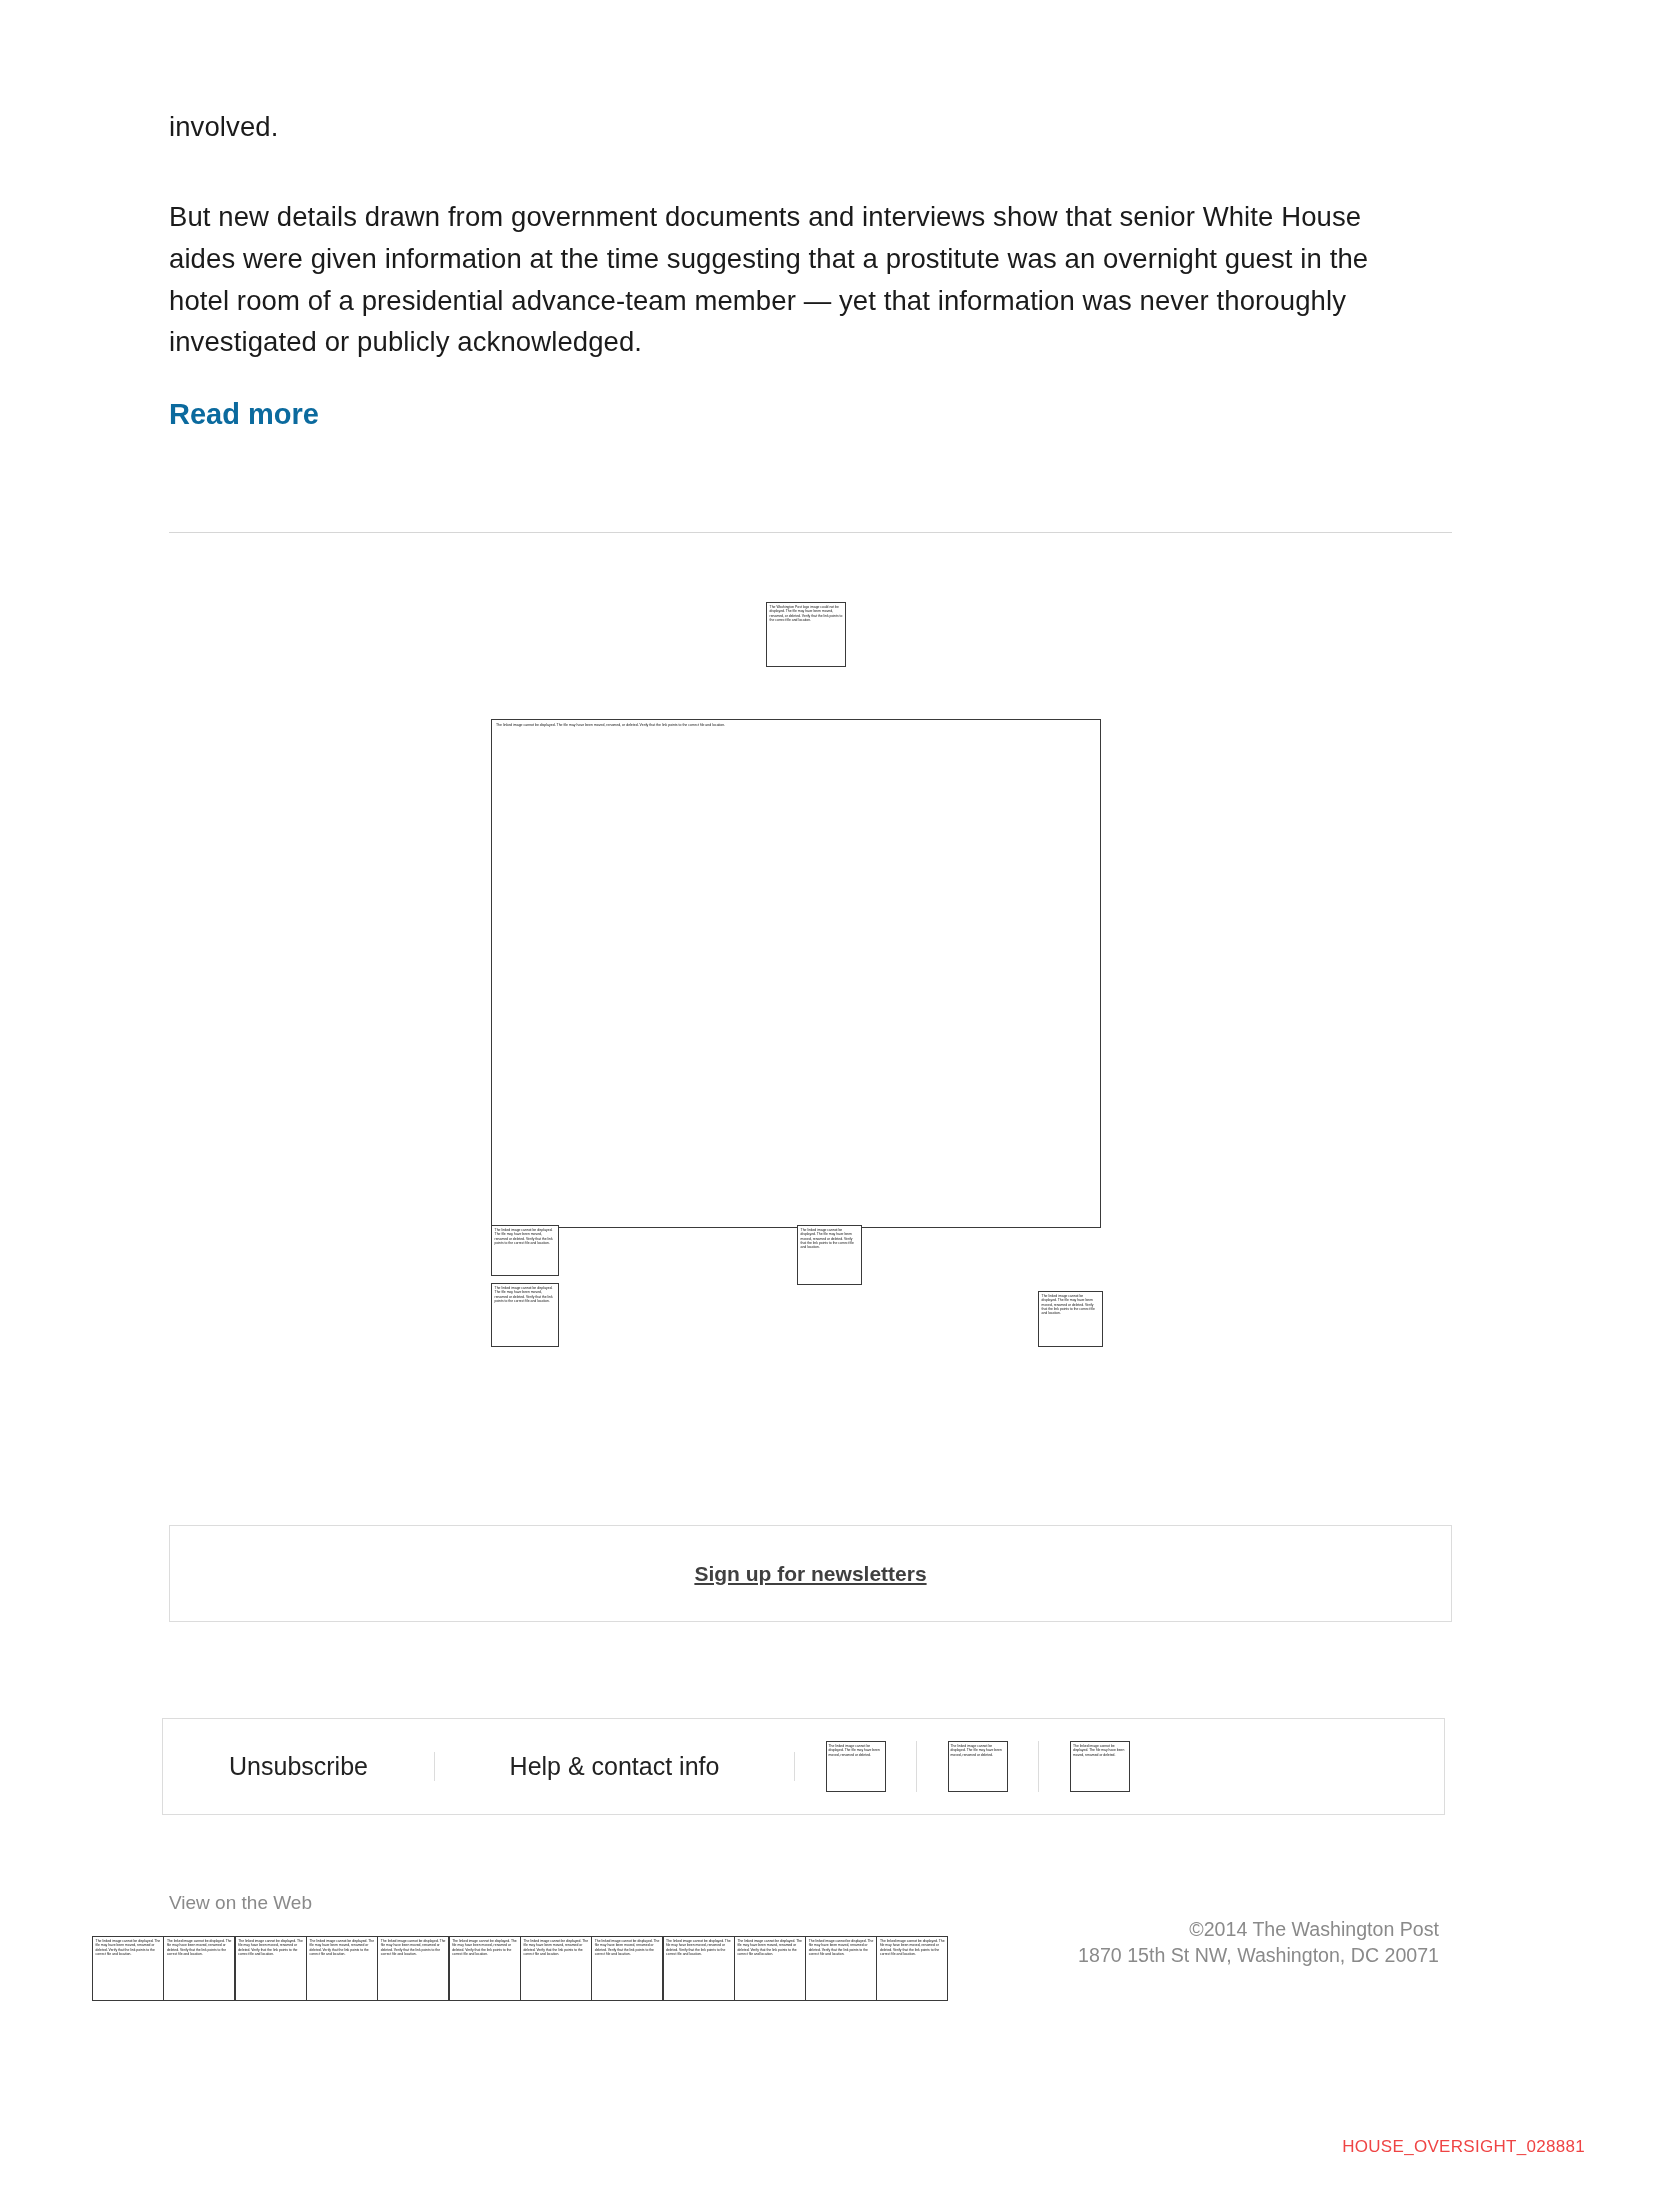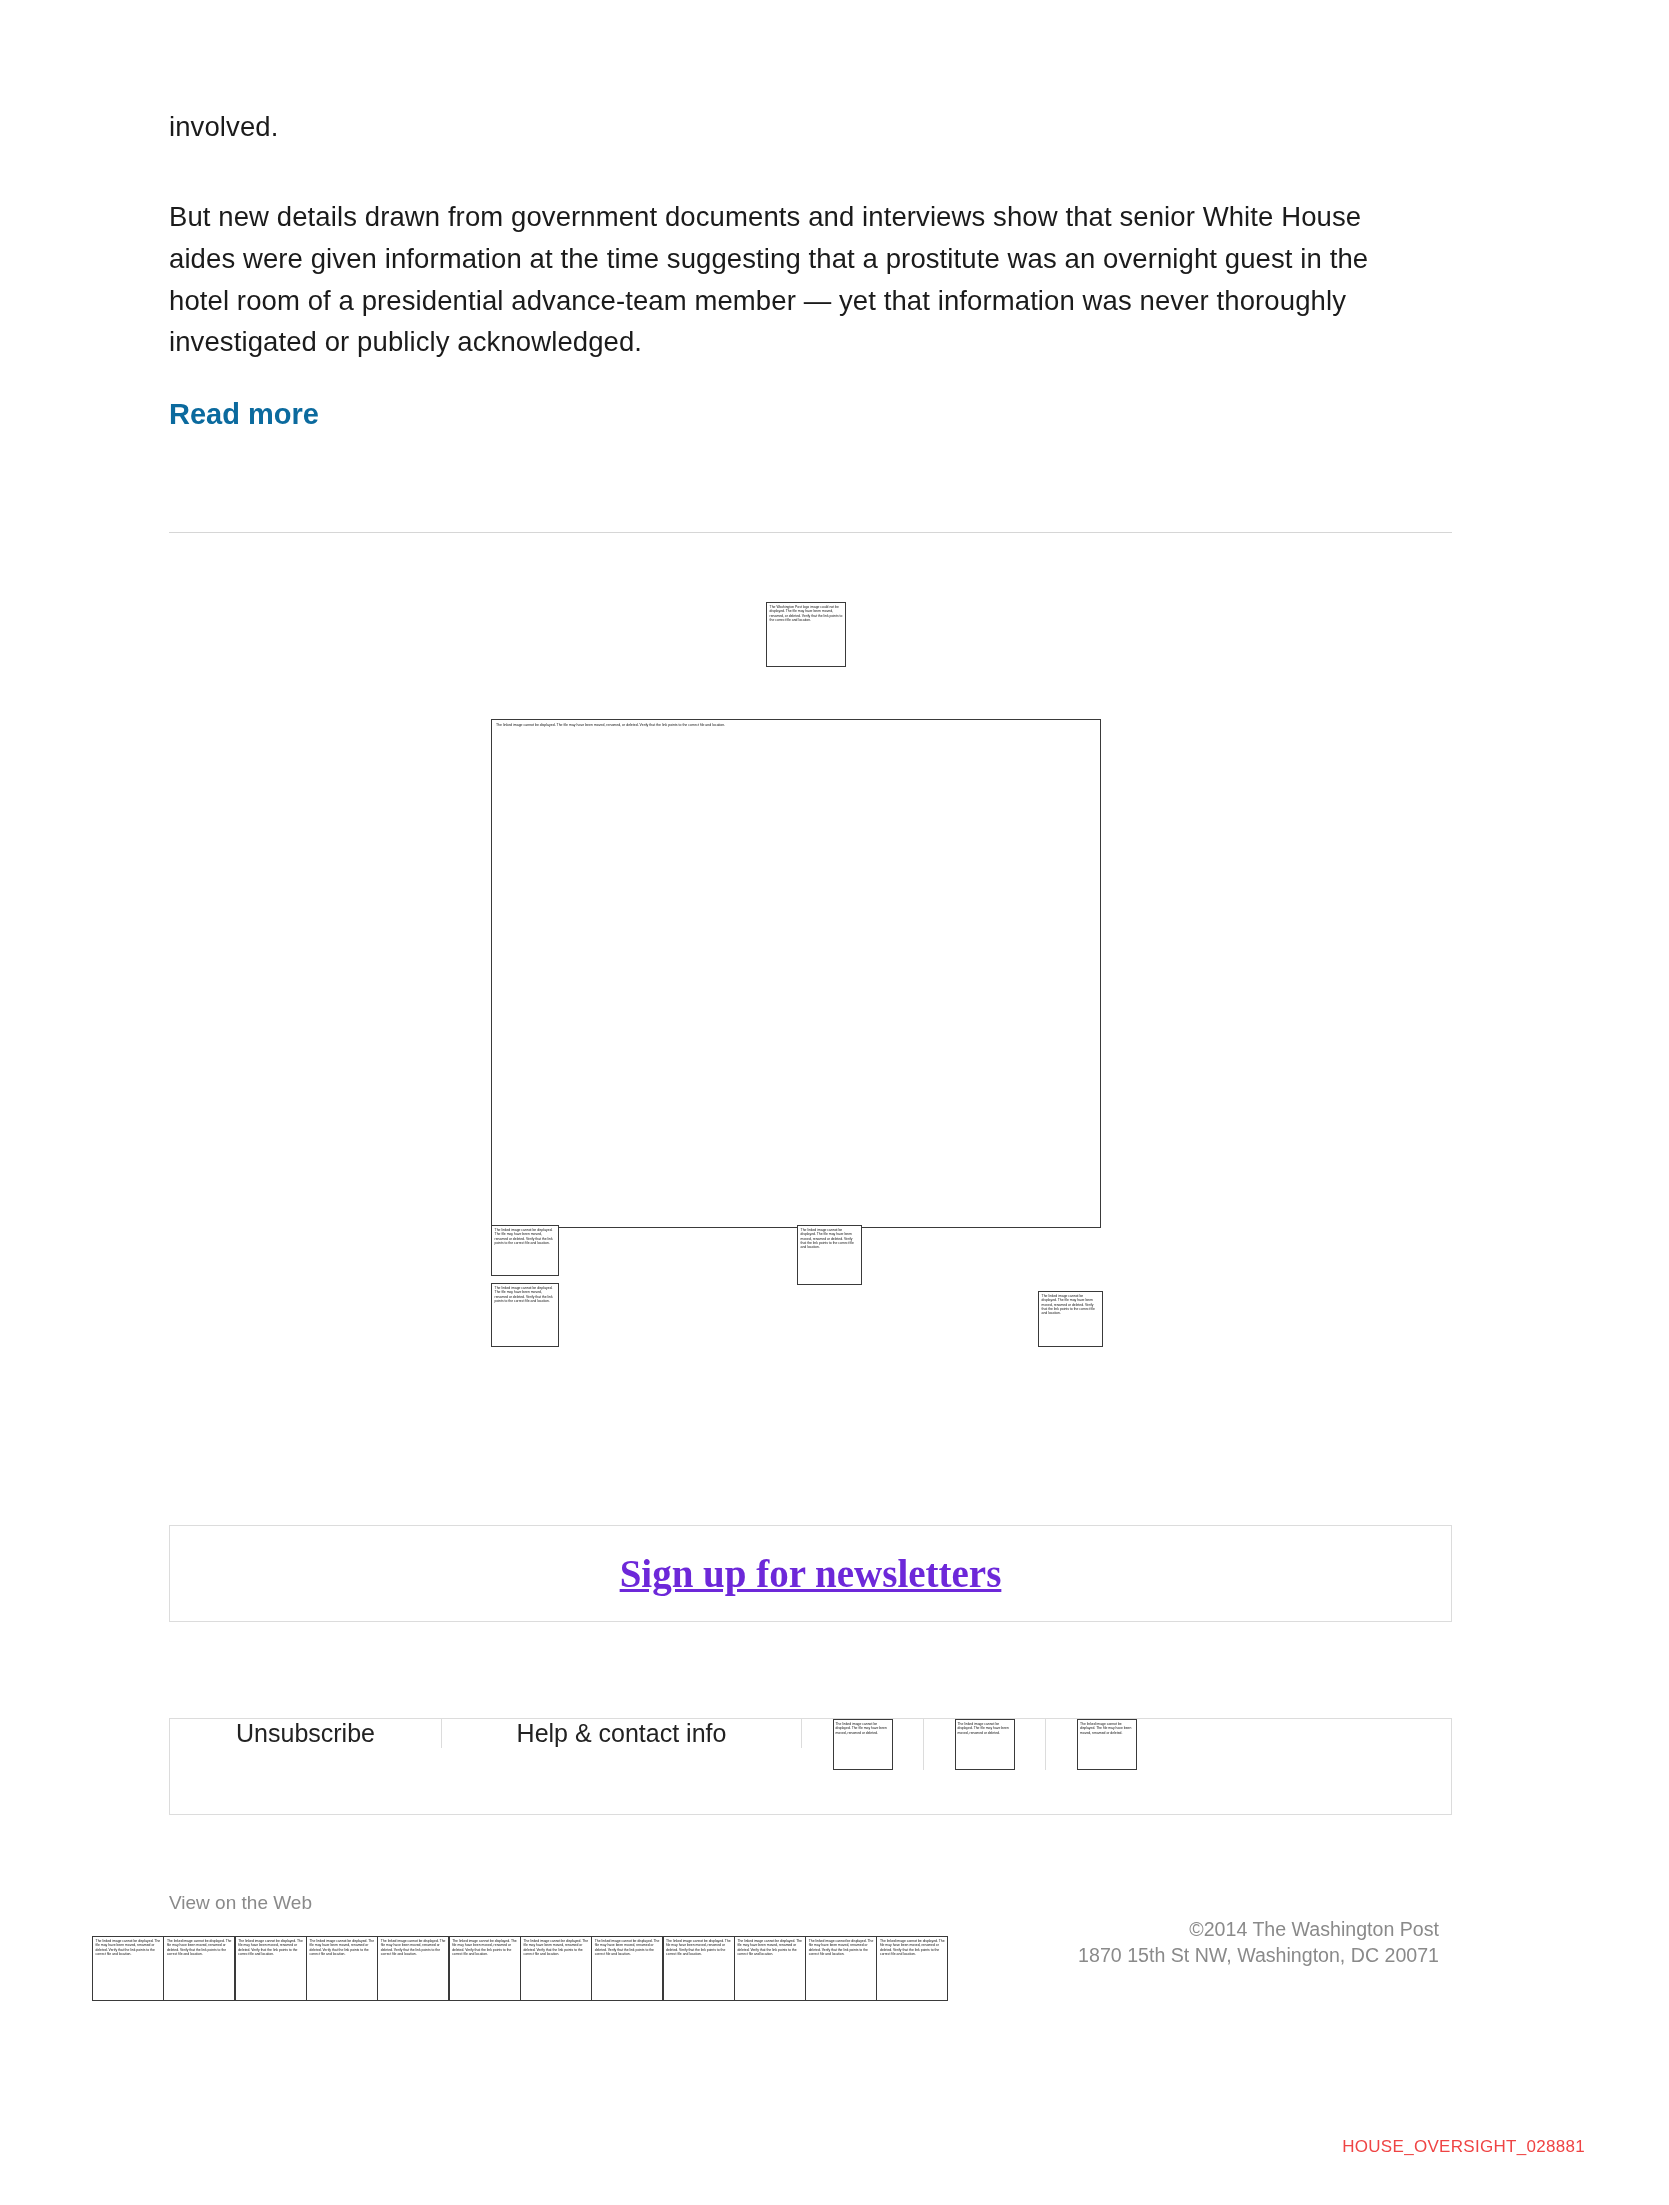--- a/index.html
+++ b/index.html
@@ -102,38 +102,37 @@
     top: 1525px;
     width: 1283px;
     height: 97px;
     border: 0.7px solid #dcdcdc;
     box-sizing: border-box;
     display: flex;
     align-items: center;
     justify-content: center;
   }
   .signup-link {
-    font-size: 39px;
+    font-size: 21px;
     font-weight: bold;
-    color: #6d28d9;
+    color: #404040;
     text-decoration: underline;
-    font-family: Liberation Serif, serif;
   }
 
   
   .footer-nav {
     position: absolute;
-    left: 169px;
+    left: 162px;
     top: 1718px;
     width: 1283px;
     height: 97px;
     border: 0.7px solid #dcdcdc;
     box-sizing: border-box;
     display: flex;
-    align-items: flex-start;
+    align-items: center;
   }
   .footer-cell {
     display: flex;
     align-items: center;
     justify-content: center;
     border-right: 0.7px solid #dcdcdc;
     box-sizing: border-box;
     font-size: 25px;
     color: #222;
   }

